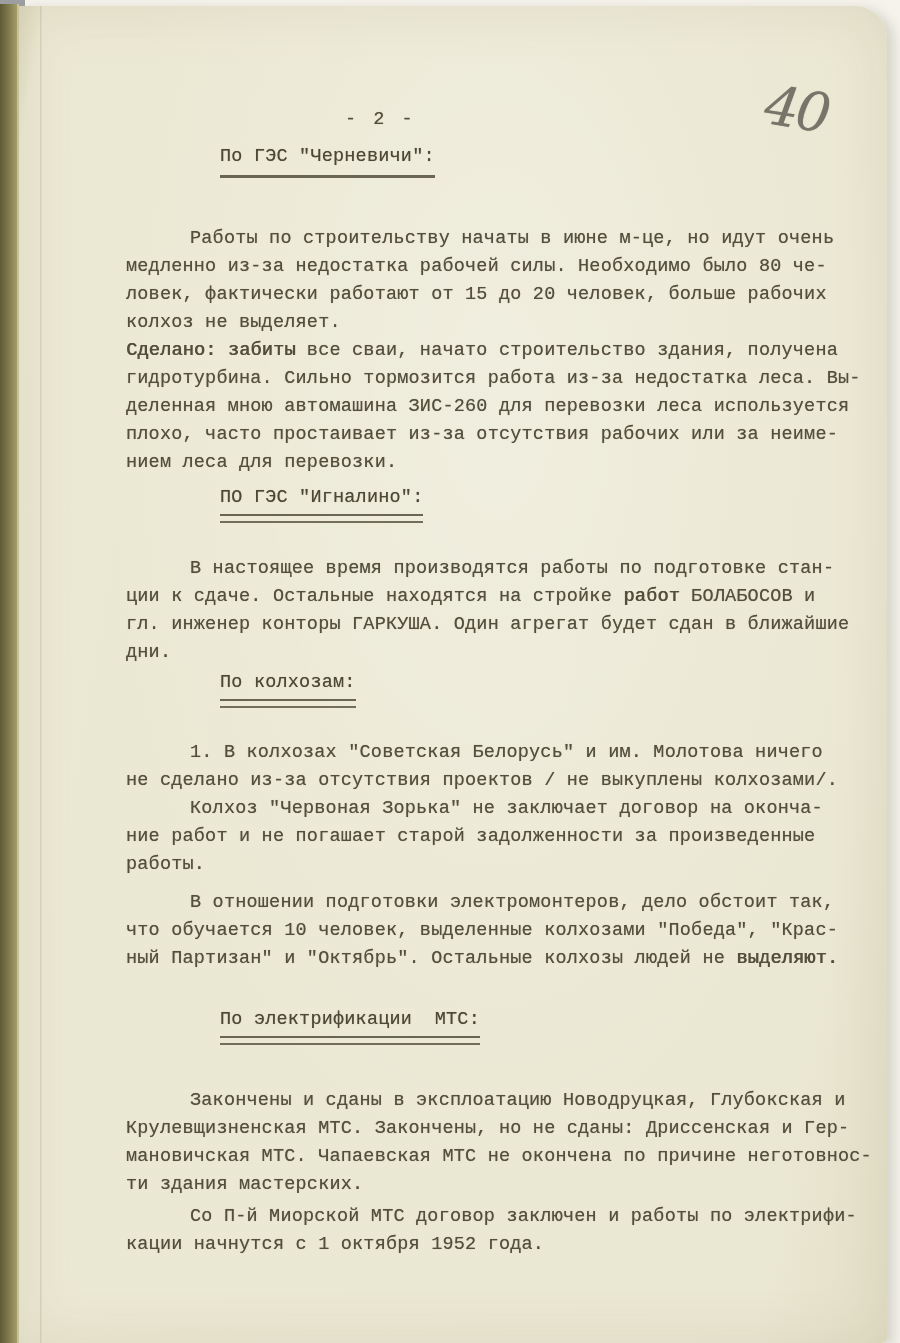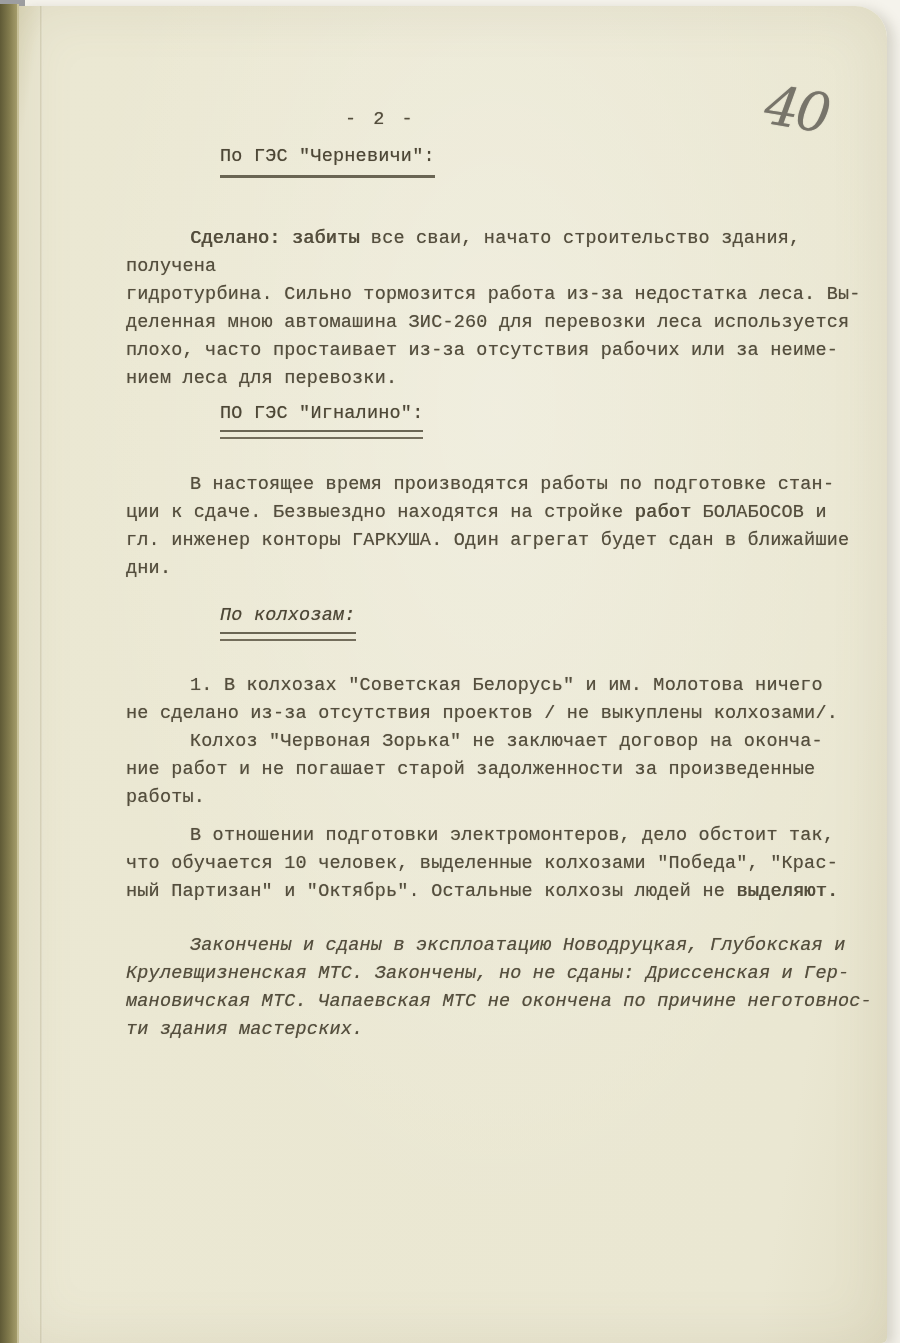--- a/index.html
+++ b/index.html
@@ -48,26 +48,26 @@
   .u2 .hu{border-bottom:2px solid rgba(73,67,50,0.75);padding-bottom:5px;}
   .u2 .hu > span{display:inline-block;border-bottom:2px solid rgba(73,67,50,0.8);padding-bottom:2px;}
   .p{white-space:pre-line;margin:0;text-indent:64px;}
   
   .ov{font-weight:normal;text-shadow:0.7px 0 0 currentColor;}
   
   #h1{margin-top:9px;}
   #p1{margin-top:47px;}
   #h2{margin-top:7px;}
   #p2{margin-top:32px;}
-  #h3{margin-top:19px;font-style:italic;}
+  #h3{margin-top:2px;}
   #p3{margin-top:31px;}
   #p4{margin-top:0;}
   #p5{margin-top:10px;}
   #h4{margin-top:33px;}
-  #p6{margin-top:26px;font-style:italic;}
+  #p6{margin-top:42px;}
   #p7{margin-top:4px;}
   #p8{margin-top:12px;}
   
   .folio{
     position:absolute;left:746px;top:72px;
     font-family:"DejaVu Serif",serif;font-style:italic;font-weight:400;
     font-size:54px;color:#77746a;letter-spacing:-3px;
     transform:rotate(9deg);
     text-shadow:0 0 1px rgba(119,116,106,0.5);
   }
@@ -82,48 +82,55 @@
   <div class="crease"></div>
 
   <div class="folio">40</div>
 
   <div class="doc">
 
     <div class="pagenum">- 2 -</div>
 
     <div class="h u1" id="h1"><span class="hu"><span>По ГЭС "Черневичи":</span></span></div>
 
-    <p class="p" id="p1"><span class="ov">Сделано: забиты</span><span> все сваи, начато строительство здания, получена
+    <p class="p" id="p1"><span>Работы по строительству начаты в июне м-це, но идут очень
+медленно из-за недостатка рабочей силы. Необходимо было 80 че-
+ловек, фактически работают от 15 до 20 человек, больше рабочих
+колхоз не выделяет.
+</span><span class="ov">Сделано: забиты</span><span> все сваи, начато строительство здания, получена
 гидротурбина. Сильно тормозится работа из-за недостатка леса. Вы-
 деленная мною автомашина ЗИС-260 для перевозки леса используется
 плохо, часто простаивает из-за отсутствия рабочих или за неиме-
 нием леса для перевозки.</span></p>
 
     <div class="h u2" id="h2"><span class="hu"><span>ПО ГЭС "Игналино":</span></span></div>
 
     <p class="p" id="p2"><span>В настоящее время производятся работы по подготовке стан-
-ции к сдаче. Безвыездно находятся на стройке </span><span class="ov">работ</span><span> БОЛАБОСОВ и
+ции к сдаче. Остальные находятся на стройке </span><span class="ov">работ</span><span> БОЛАБОСОВ и
 гл. инженер конторы ГАРКУША. Один агрегат будет сдан в ближайшие
 дни.</span></p>
 
     <div class="h u2" id="h3"><span class="hu"><span>По колхозам:</span></span></div>
 
     <p class="p" id="p3"><span>1. В колхозах "Советская Белорусь" и им. Молотова ничего
 не сделано из-за отсутствия проектов / не выкуплены колхозами/.</span></p>
 
     <p class="p" id="p4"><span>Колхоз "Червоная Зорька" не заключает договор на оконча-
 ние работ и не погашает старой задолженности за произведенные
 работы.</span></p>
 
     <p class="p" id="p5"><span>В отношении подготовки электромонтеров, дело обстоит так,
 что обучается 10 человек, выделенные колхозами "Победа", "Крас-
 ный Партизан" и "Октябрь". Остальные колхозы людей не </span><span class="ov">выделяют.</span></p>
 
+    <div class="h u2" id="h4"><span class="hu"><span>По электрификации  МТС:</span></span></div>
 
     <p class="p" id="p6"><span>Закончены и сданы в эксплоатацию Новодруцкая, Глубокская и
 Крулевщизненская МТС. Закончены, но не сданы: Дриссенская и Гер-
 мановичская МТС. Чапаевская МТС не окончена по причине неготовнос-
 ти здания мастерских.</span></p>
 
+    <p class="p" id="p7"><span>Со П-й Миорской МТС договор заключен и работы по электрифи-
+кации начнутся с 1 октября 1952 года.</span></p>
 
 
   </div>
 </div>
 
 </body></html>

